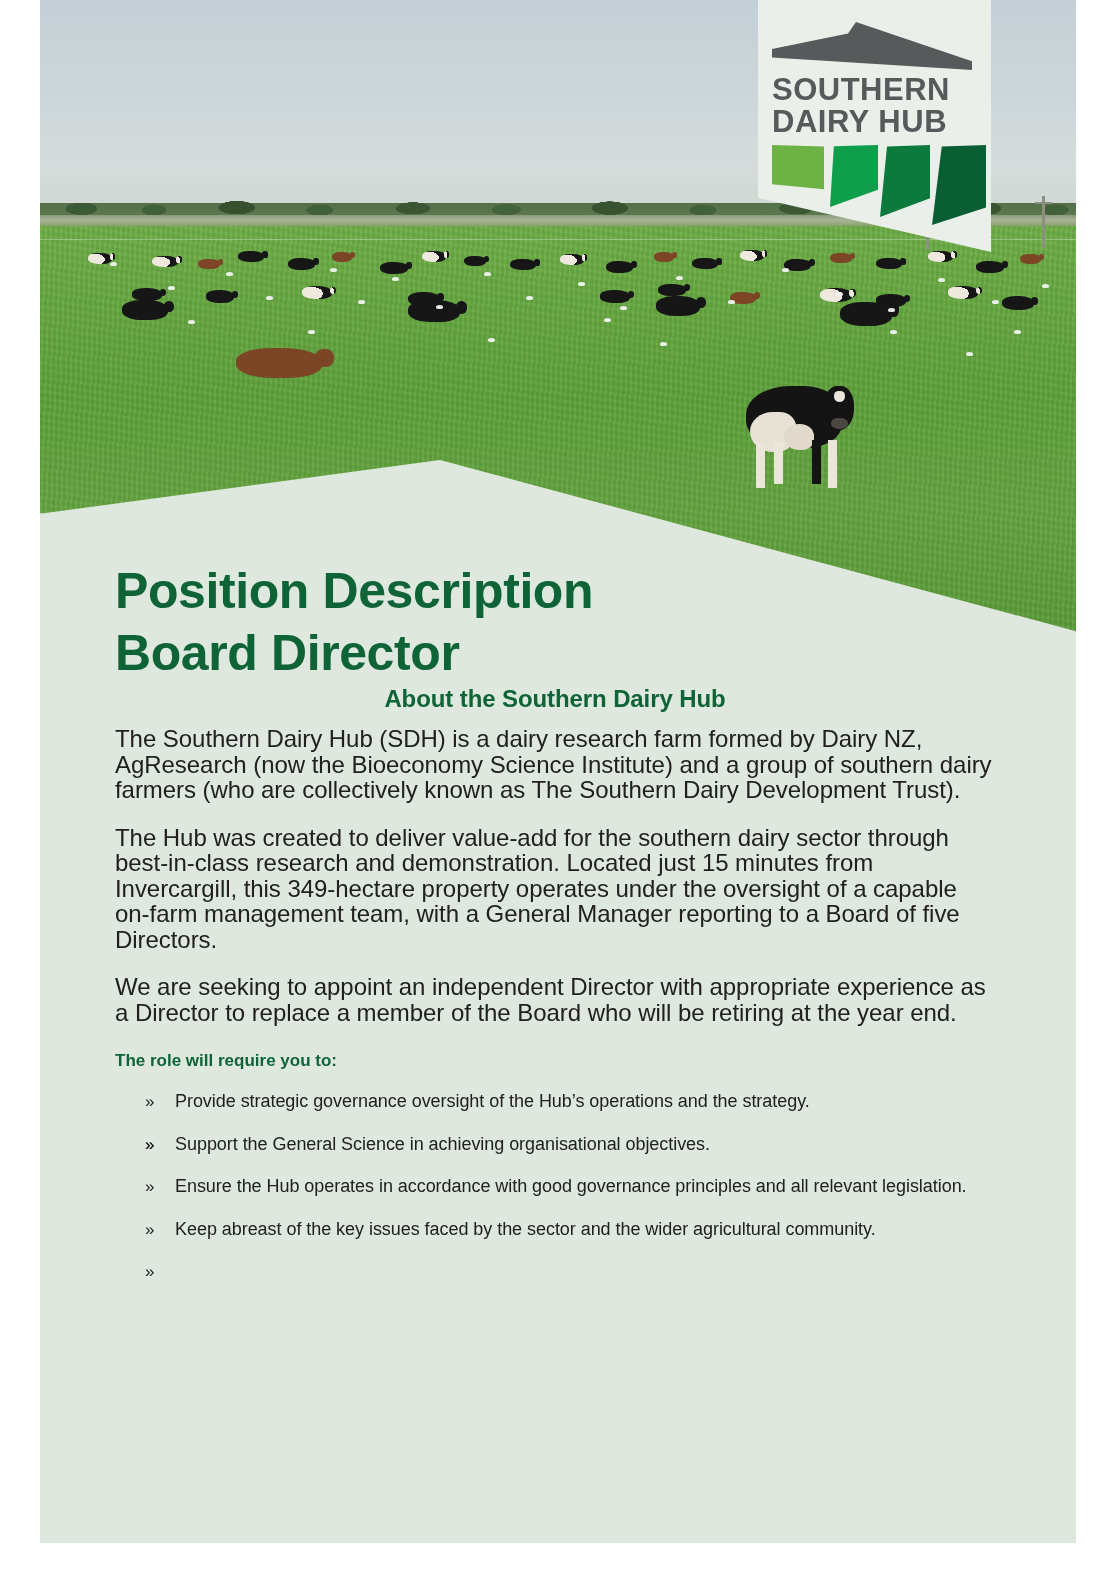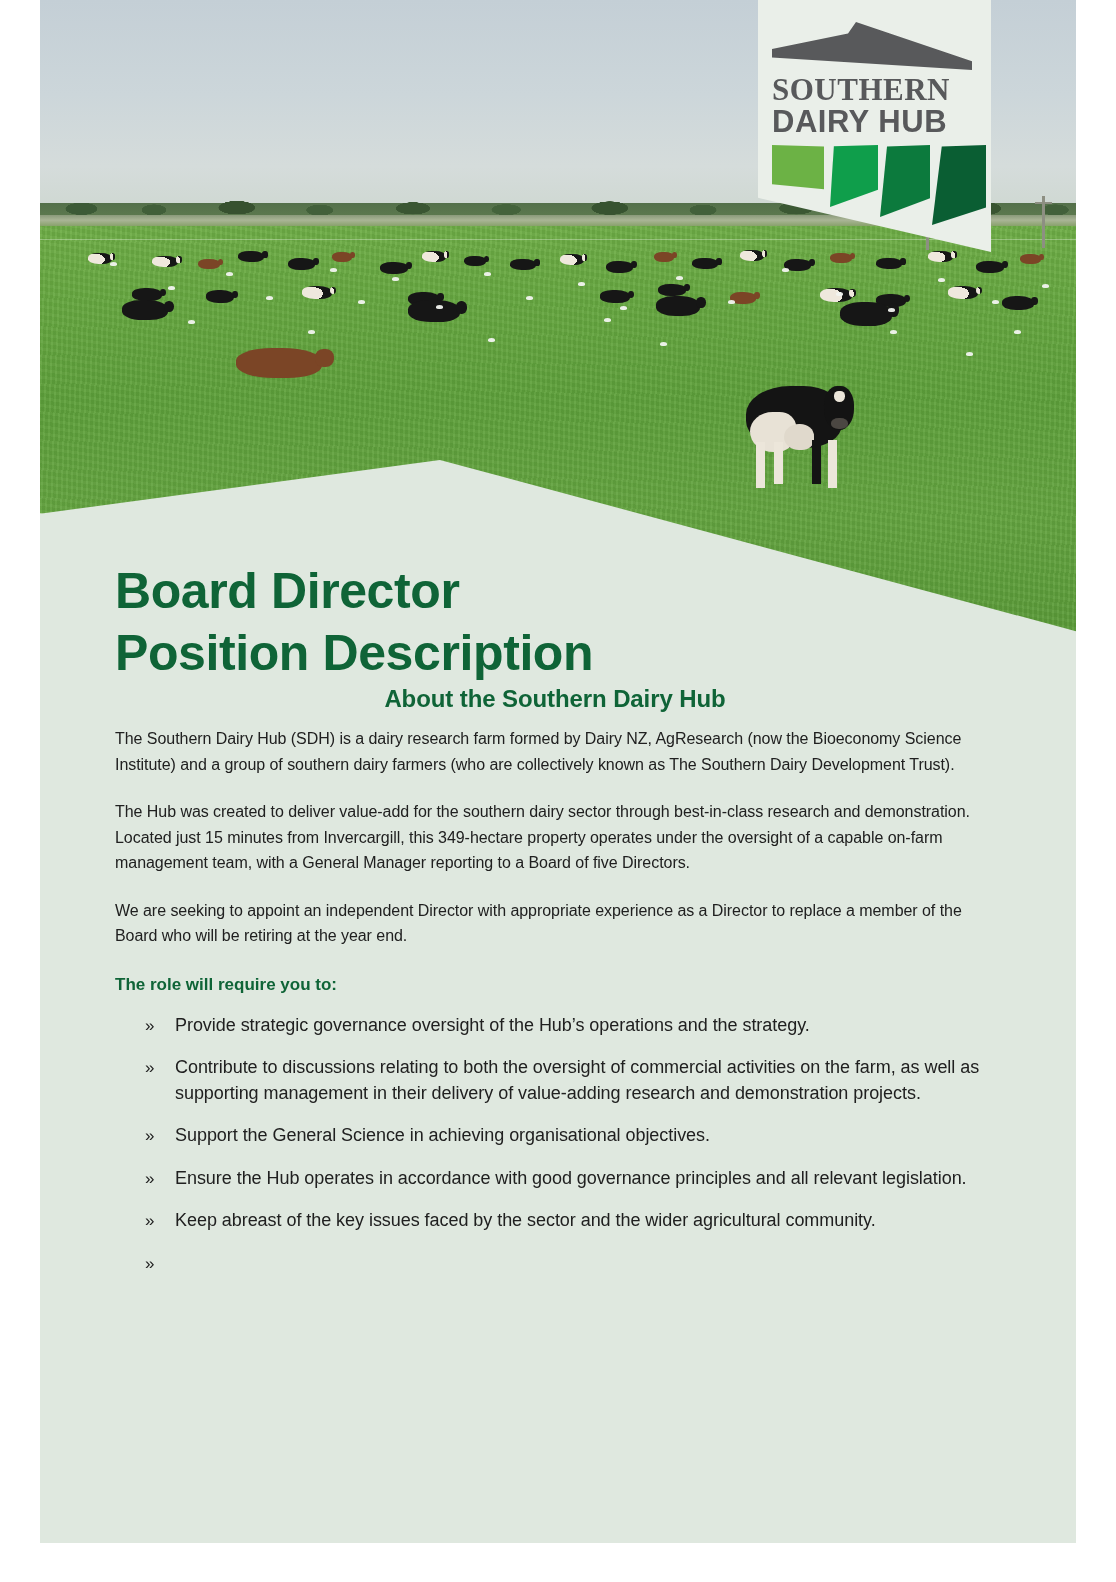--- a/index.html
+++ b/index.html
@@ -224,21 +224,21 @@
     position: absolute;
     left: 14px;
     color: #58595b;
     font-weight: 700;
     letter-spacing: 0.5px;
     font-family: "Liberation Sans", sans-serif;
     font-size: 31px;
     line-height: 33px;
     white-space: nowrap;
   }
-  .logo-word.l1 { top: 73px; font-family: Liberation Serif, serif; }
+  .logo-word.l1 { top: 73px; }
   .logo-word.l2 { top: 105px; }
   .logo-fields {
     position: absolute;
     left: 14px;
     top: 145px;
     width: 200px;
     height: 80px;
   }
   .logo-fields i {
     position: absolute;
@@ -305,21 +305,21 @@
     font-size: 24px;
     line-height: 30px;
     letter-spacing: -0.1px;
     margin: 0;
   }
   .s1-heading { margin-top: 78px; text-align: center; }
   .s2-heading { margin-top: 44px; }
 
   p.body-text {
     color: #202020;
-    font-size: 16px;
+    font-size: 24px;
     line-height: 25.5px;
     margin: 12px 0 0 0;
     letter-spacing: -0.05px;
   }
   p.body-text + p.body-text { margin-top: 22px; }
 
   .lead-in {
     color: #0f6437;
     font-weight: 700;
     font-size: 17px;
@@ -457,40 +457,39 @@
       <i class="lf2"></i>
       <i class="lf3"></i>
       <i class="lf4"></i>
     </div>
   </div>
 
   <div class="content">
     <div class="content-inner">
 
       <h1 class="doc-title">
+        <span class="line">Position Description</span>
         <span class="line">Board Director</span>
-        <span class="line">Position Description</span>
       </h1>
 
       <h2 class="section-heading s1-heading">About the Southern Dairy Hub</h2>
       <p class="body-text">The Southern Dairy Hub (SDH) is a dairy research farm formed by Dairy NZ, AgResearch (now the Bioeconomy Science Institute) and a group of southern dairy farmers (who are collectively known as The Southern Dairy Development Trust).</p>
       <p class="body-text">The Hub was created to deliver value-add for the southern dairy sector through best-in-class research and demonstration. Located just 15 minutes from Invercargill, this 349-hectare property operates under the oversight of a capable on-farm management team, with a General Manager reporting to a Board of five Directors.</p>
 
       <p class="body-text">We are seeking to appoint an independent Director with appropriate experience as a Director to replace a member of the Board who will be retiring at the year end.</p>
 
       <p class="lead-in">The role will require you to:</p>
 
       <ul class="role-list">
         <li>
           <span class="marker">»</span>
           <span>Provide strategic governance oversight of the Hub’s operations and the strategy.</span>
         </li>
         <li>
           <span class="marker">»</span>
-          <span>Contribute to discussions relating to both the oversight of commercial activities on the farm, as well as supporting management in their delivery of value-adding research and demonstration projects.</span>
         </li>
         <li>
           <span class="marker">»</span>
           <span>Support the General Science in achieving organisational objectives.</span>
         </li>
         <li>
           <span class="marker">»</span>
           <span>Ensure the Hub operates in accordance with good governance principles and all relevant legislation.</span>
         </li>
         <li>

